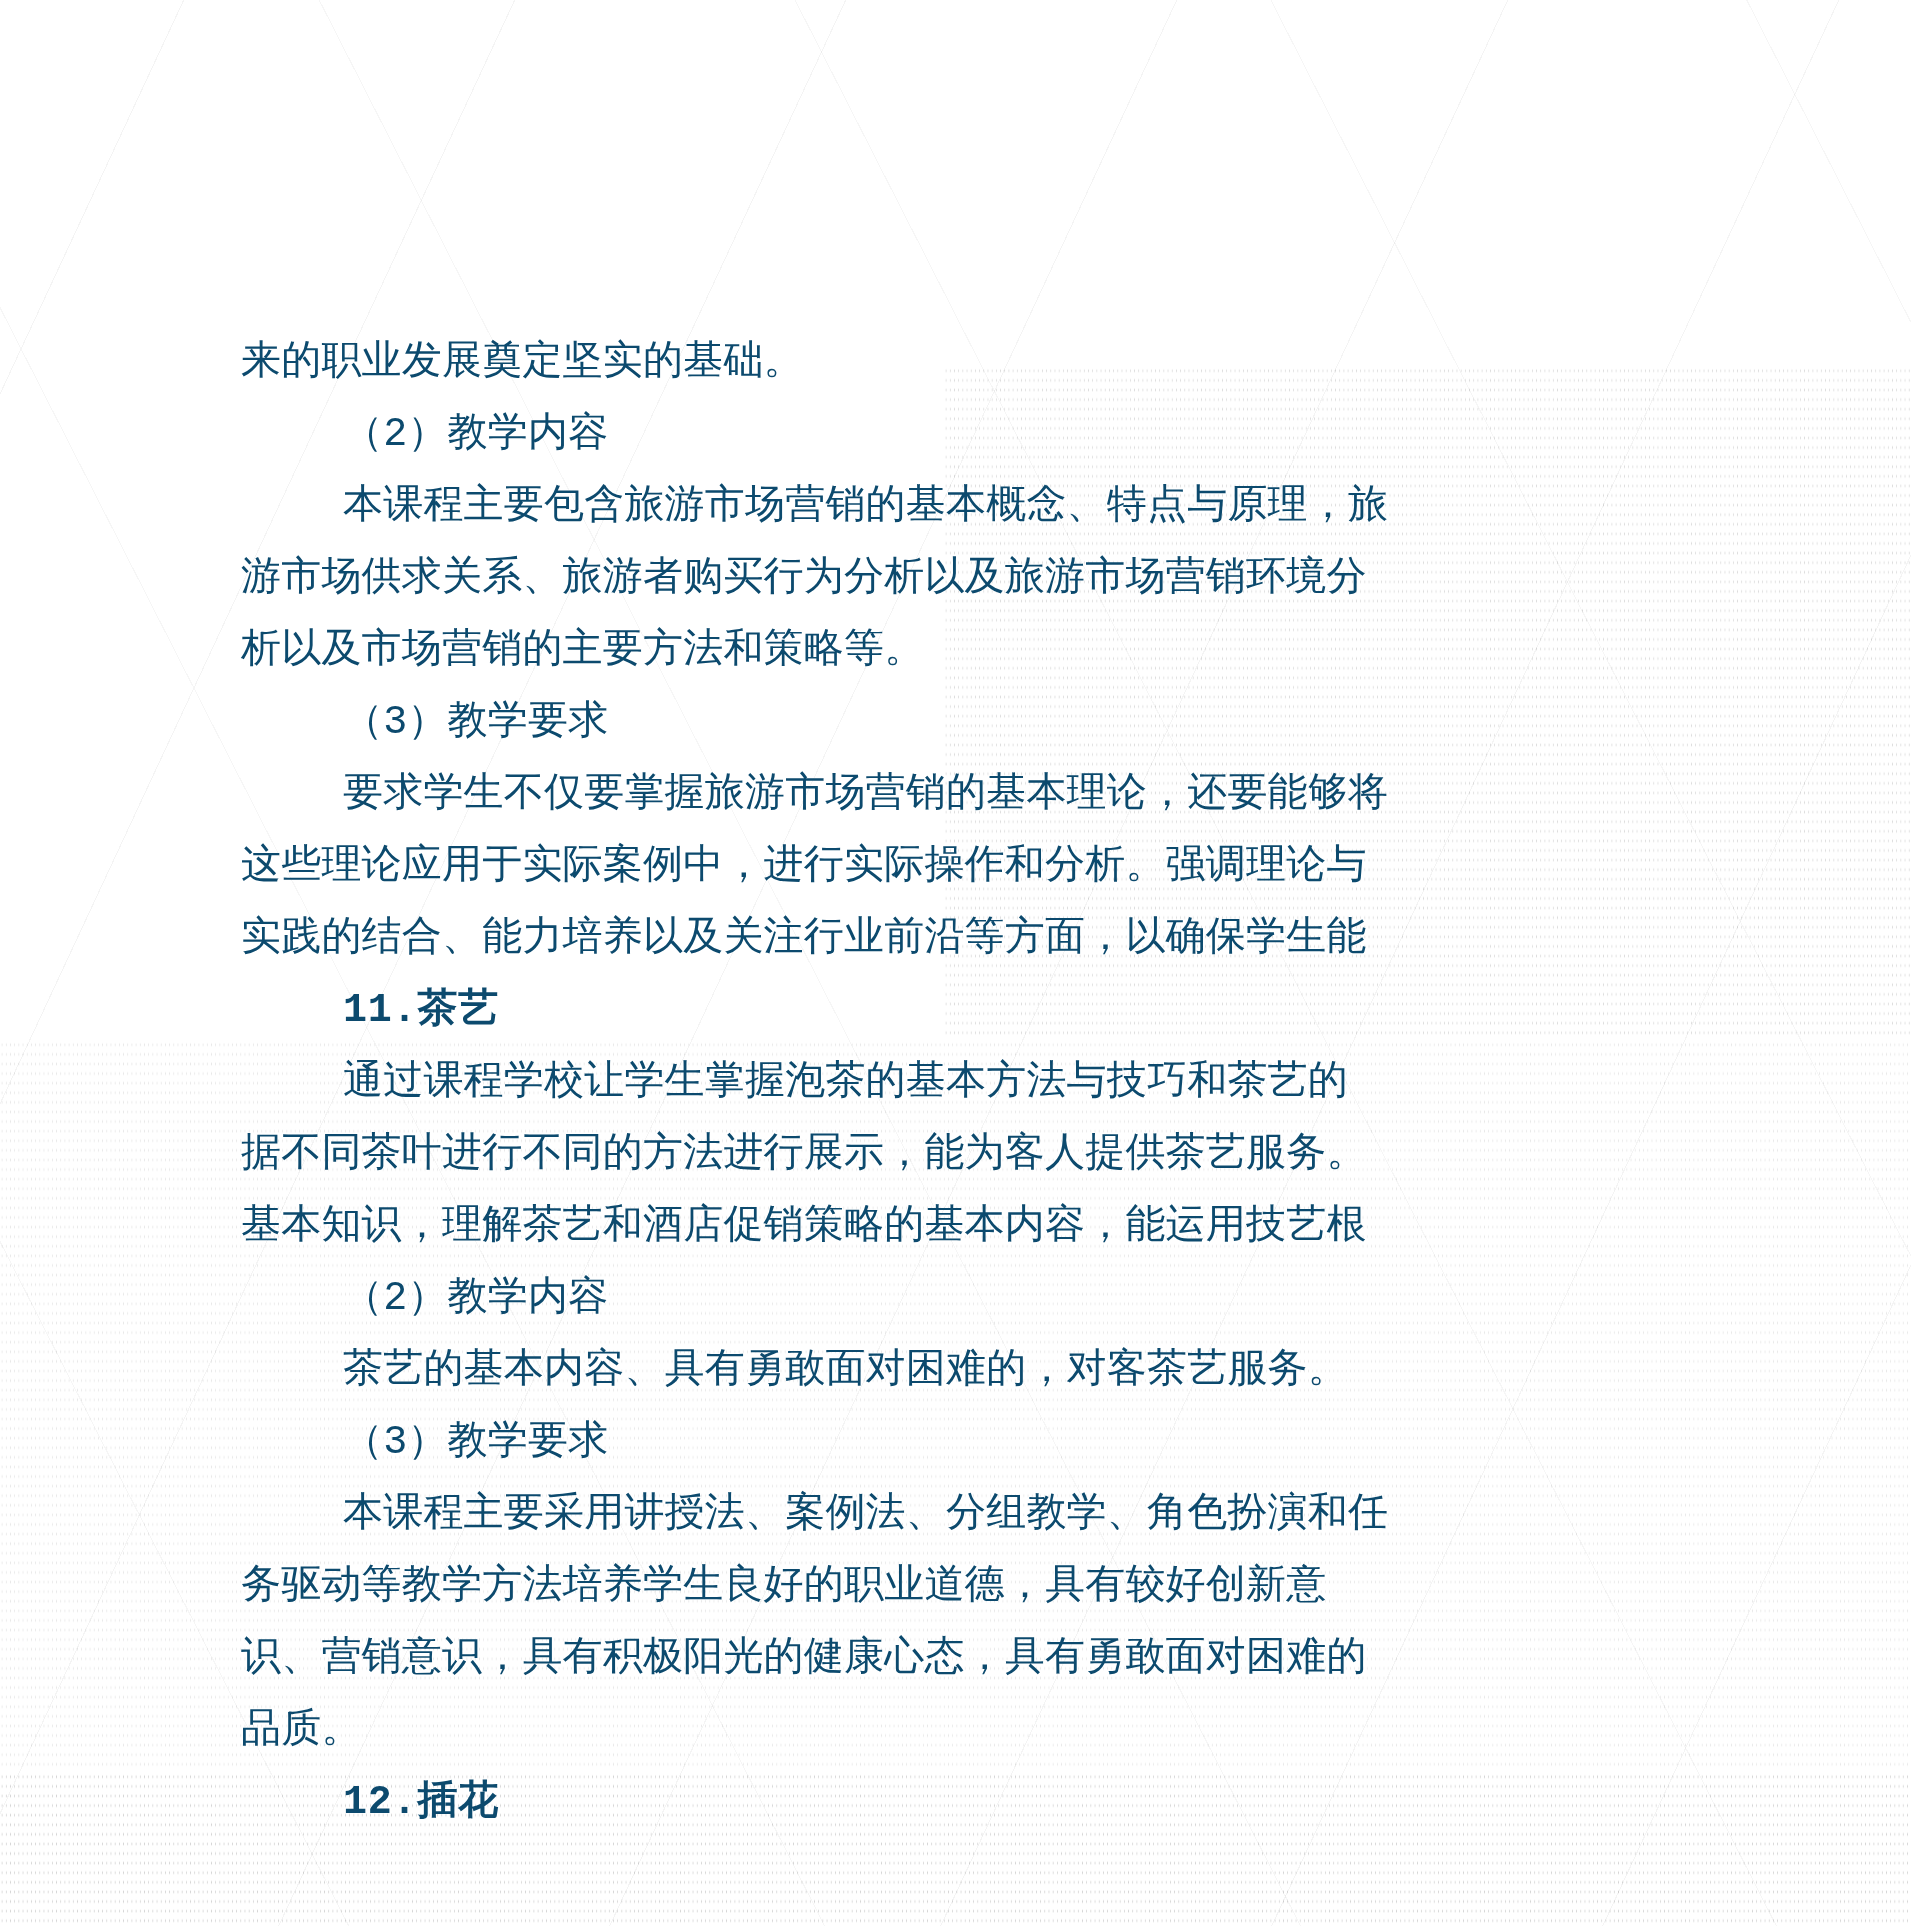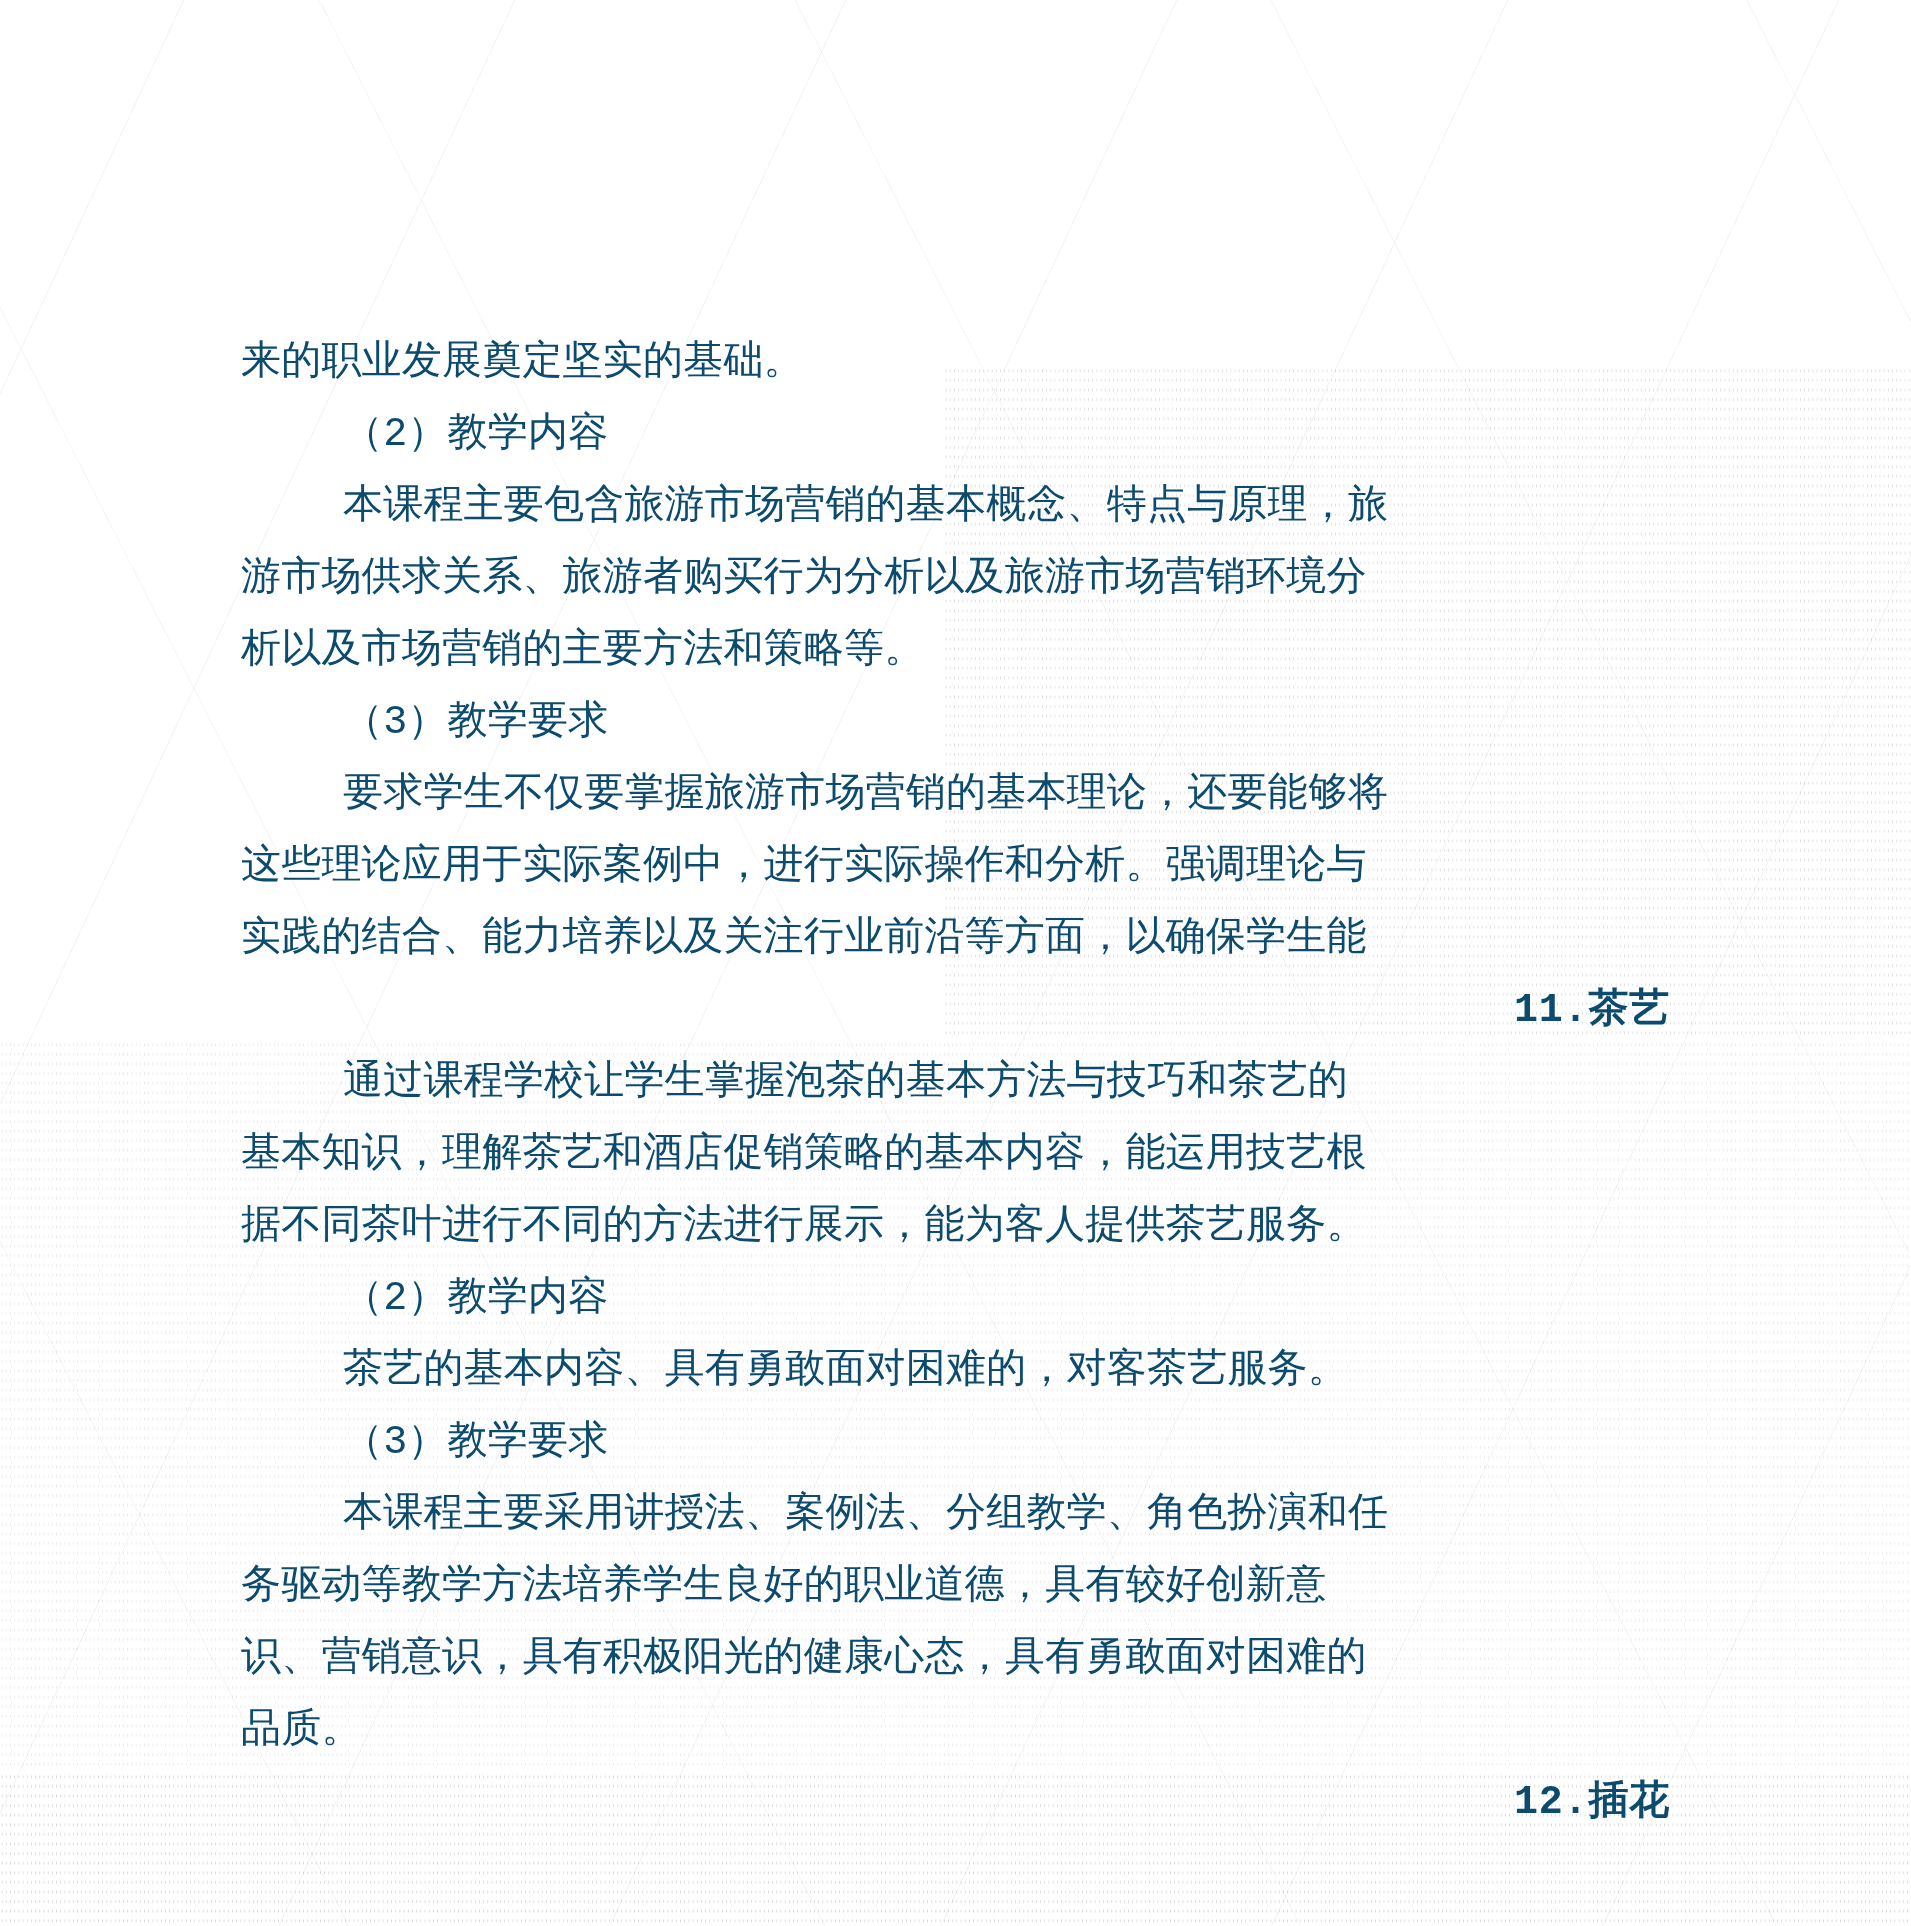--- a/index.html
+++ b/index.html
@@ -52,21 +52,21 @@
   .line {
     height: 72px;
     line-height: 72px;
     font-size: 40px;
     color: #0c4a6e;
     white-space: nowrap;
     letter-spacing: 0.2px;
     font-family: Liberation Mono, monospace;
   }
   .line.indent { padding-left: 102px; }
-  .line.bold   { font-weight: bold; letter-spacing: 0.8px; text-align: right; }
+  .line.bold   { font-weight: bold; letter-spacing: 0.8px; }
 </style>
 </head>
 <body>
 
 <div class="page">
 
   <div class="dots patch-top-right"></div>
   <div class="dots patch-mid"></div>
   <div class="dots patch-bottom"></div>
   <div class="streaks"></div>
@@ -76,22 +76,22 @@
       <div class="line indent">（2）教学内容</div>
       <div class="line indent">本课程主要包含旅游市场营销的基本概念、特点与原理，旅</div>
       <div class="line">游市场供求关系、旅游者购买行为分析以及旅游市场营销环境分</div>
       <div class="line">析以及市场营销的主要方法和策略等。</div>
       <div class="line indent">（3）教学要求</div>
       <div class="line indent">要求学生不仅要掌握旅游市场营销的基本理论，还要能够将</div>
       <div class="line">这些理论应用于实际案例中，进行实际操作和分析。强调理论与</div>
       <div class="line">实践的结合、能力培养以及关注行业前沿等方面，以确保学生能</div>
       <div class="line indent bold">11.茶艺</div>
       <div class="line indent">通过课程学校让学生掌握泡茶的基本方法与技巧和茶艺的</div>
+      <div class="line">据不同茶叶进行不同的方法进行展示，能为客人提供茶艺服务。</div>
       <div class="line">基本知识，理解茶艺和酒店促销策略的基本内容，能运用技艺根</div>
-      <div class="line">据不同茶叶进行不同的方法进行展示，能为客人提供茶艺服务。</div>
       <div class="line indent">（2）教学内容</div>
       <div class="line indent">茶艺的基本内容、具有勇敢面对困难的，对客茶艺服务。</div>
       <div class="line indent">（3）教学要求</div>
       <div class="line indent">本课程主要采用讲授法、案例法、分组教学、角色扮演和任</div>
       <div class="line">务驱动等教学方法培养学生良好的职业道德，具有较好创新意</div>
       <div class="line">识、营销意识，具有积极阳光的健康心态，具有勇敢面对困难的</div>
       <div class="line">品质。</div>
       <div class="line indent bold">12.插花</div>
     </div>
 

